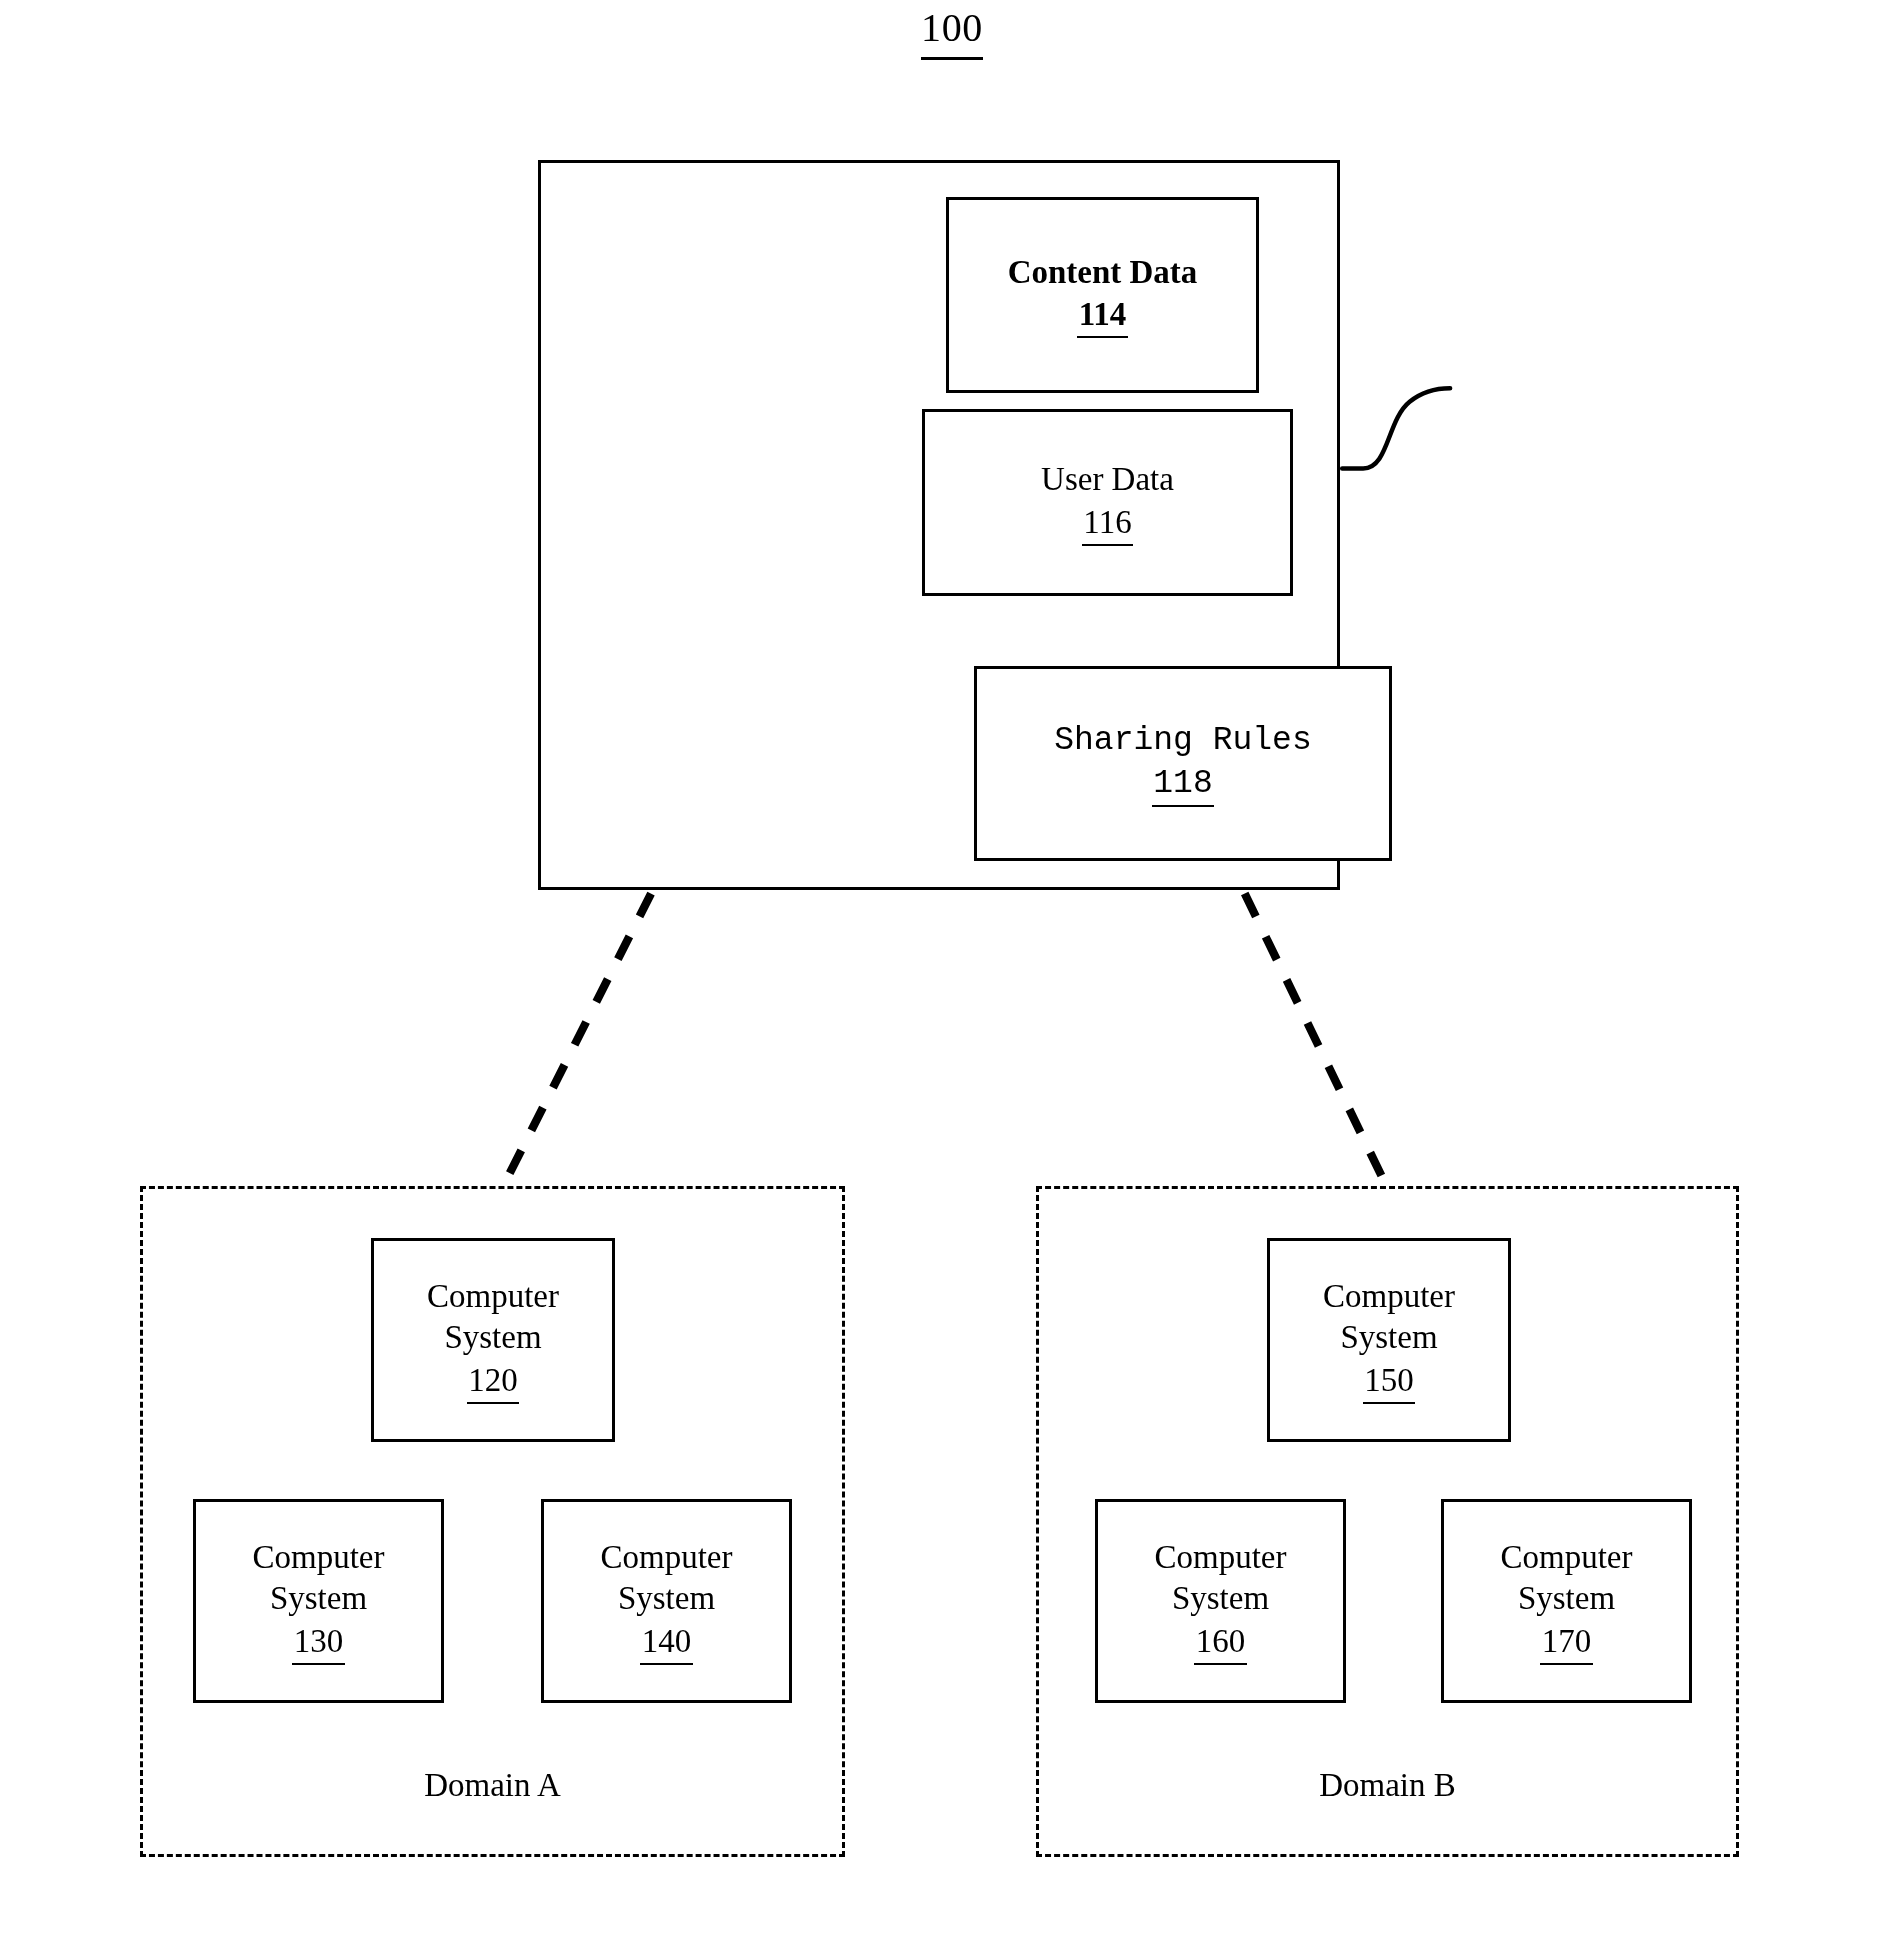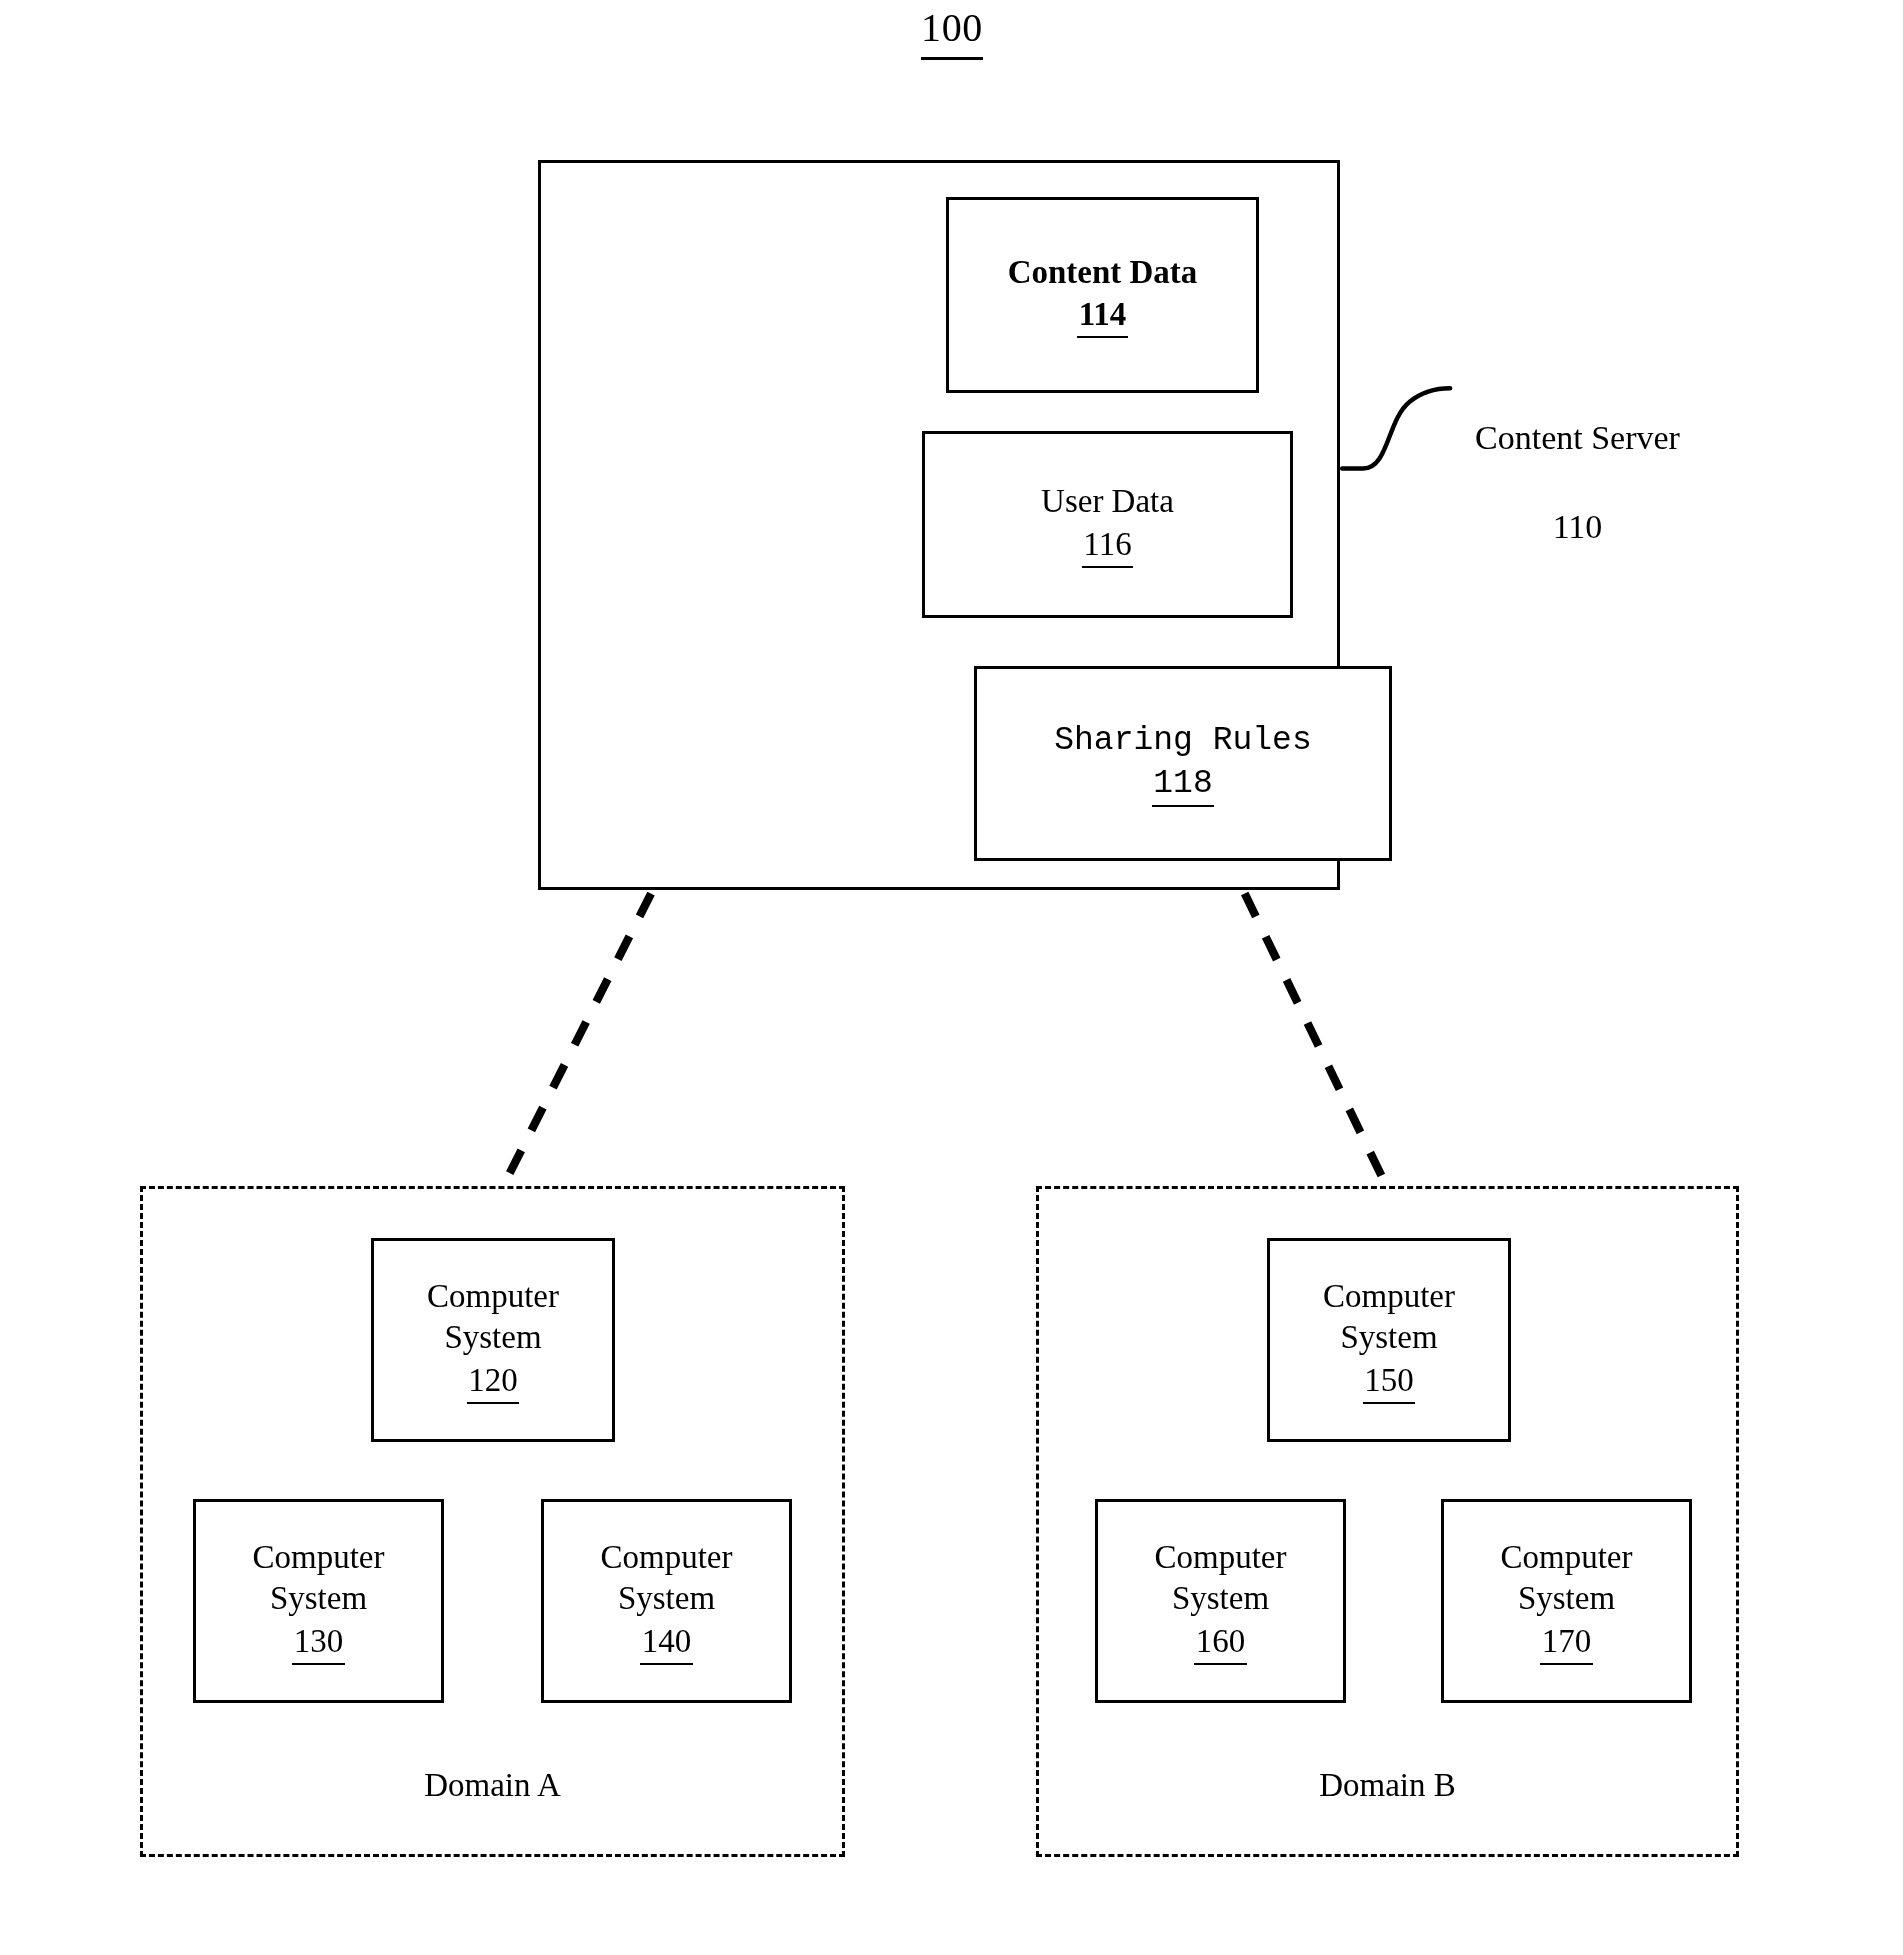--- a/index.html
+++ b/index.html
@@ -117,34 +117,30 @@
 
   <div class="box" style="left:538px; top:160px; width:802px; height:730px;">
   </div>
 
 
   <div class="box thin" style="left:946px; top:197px; width:313px; height:196px;font-weight:bold;">
     <div class="label">Content Data</div>
     <div class="ref">114</div>
   </div>
 
-  <div class="box" style="left:922px; top:431px; width:371px; height:187px;">
+  <div class="box" style="left:922px; top:409px; width:371px; height:187px;">
     <div class="label">User Data</div>
     <div class="ref">116</div>
   </div>
 
   <div class="box" style="left:974px; top:666px; width:418px; height:195px;font-family:Liberation Mono, monospace;">
     <div class="label">Sharing Rules</div>
     <div class="ref">118</div>
   </div>
 
-  <div class="callout" style="left:1454px; top:372px; width:247px;">
-    <span>Content Server</span><br>
-    <span>110</span>
-  </div>
 
   <div class="domain" style="left:140px; top:1186px; width:705px; height:671px;">
     <div class="domain-label" style="left:0; top:577px;">Domain A</div>
   </div>
 
   <div class="box" style="left:371px; top:1238px; width:244px; height:204px;">
     <div class="label">Computer
 System</div>
     <div class="ref">120</div>
   </div>

